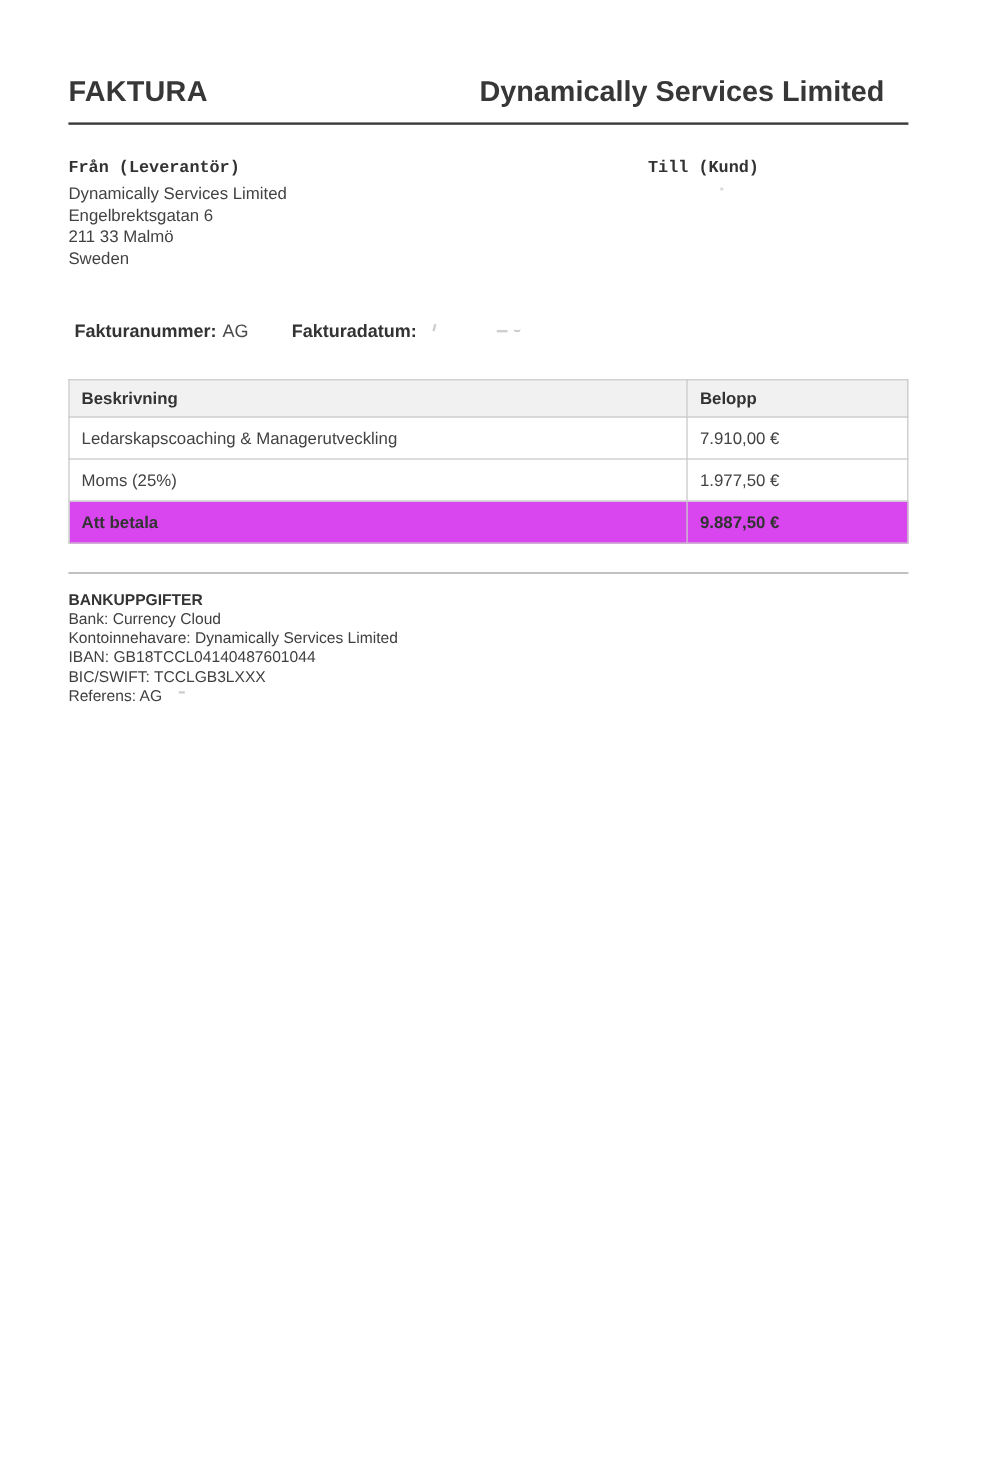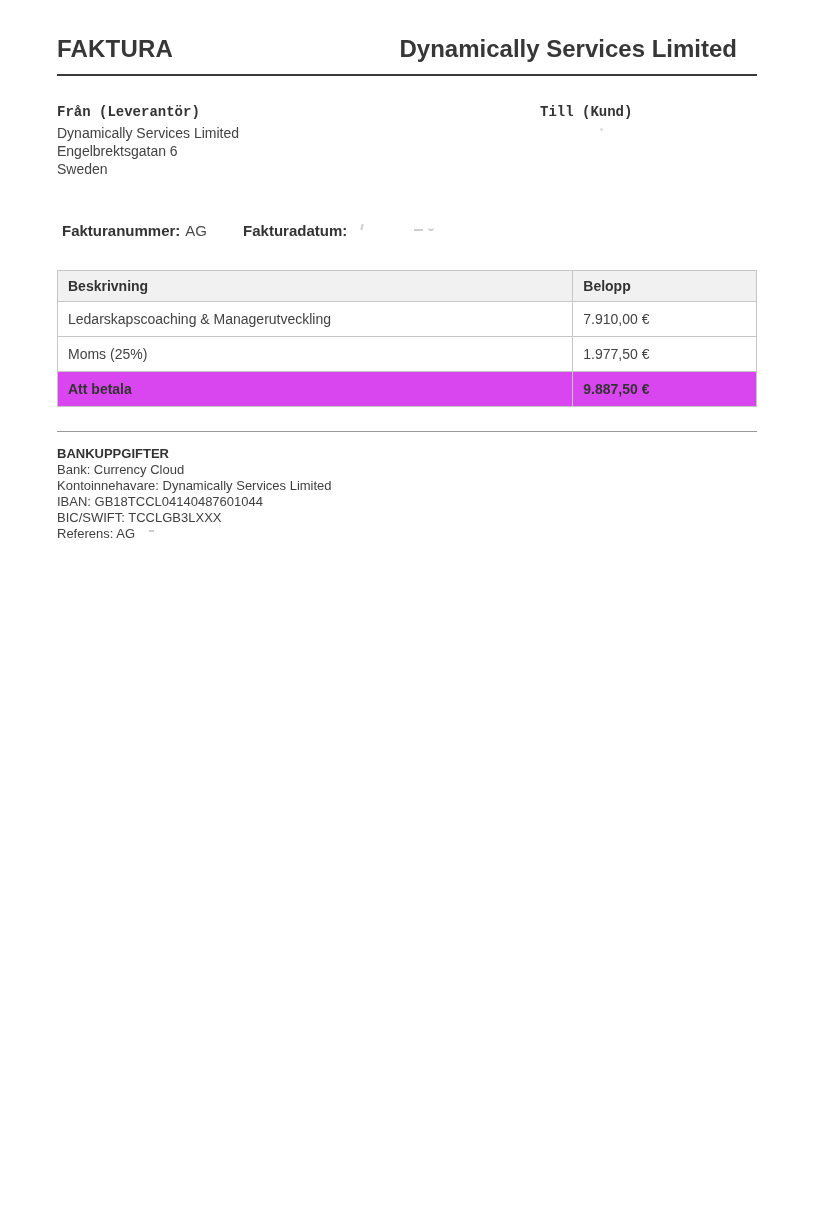--- a/index.html
+++ b/index.html
@@ -6,21 +6,21 @@
   html, body {
     width: 829px; height: 1216px;
     background: #ffffff;
     font-family: "Liberation Sans", "DejaVu Sans", sans-serif;
     color: #3f3f3f;
     overflow: hidden;
   }
   .content {
     margin-left: 57px;
     width: 700px;
-    padding-top: 35px;
+    padding-top: 63px;
   }
 
   
   .header-row {
     display: flex;
     justify-content: space-between;
     align-items: flex-end;
   }
   .invoice-title {
     font-size: 24px;
@@ -152,20 +152,21 @@
     <div class="invoice-title">FAKTURA</div>
     <div class="company-name">Dynamically Services Limited</div>
   </div>
   <div class="header-rule"></div>
 
   <div class="parties">
     <div class="party-from">
       <div class="party-label">Från (Leverantör)</div>
       <div class="addr-line">Dynamically Services Limited</div>
       <div class="addr-line">Engelbrektsgatan 6</div>
+      <div class="addr-line">211 33 Malmö</div>
       <div class="addr-line">Sweden</div>
     </div>
     <div class="party-to">
       <div class="party-label">Till (Kund)</div>
       <span class="artifact art-dot"></span>
     </div>
   </div>
 
   <div class="meta-row">
     <span class="meta-label">Fakturanummer:</span><span class="meta-value">AG</span><span class="meta-label meta-label-date">Fakturadatum:</span>

